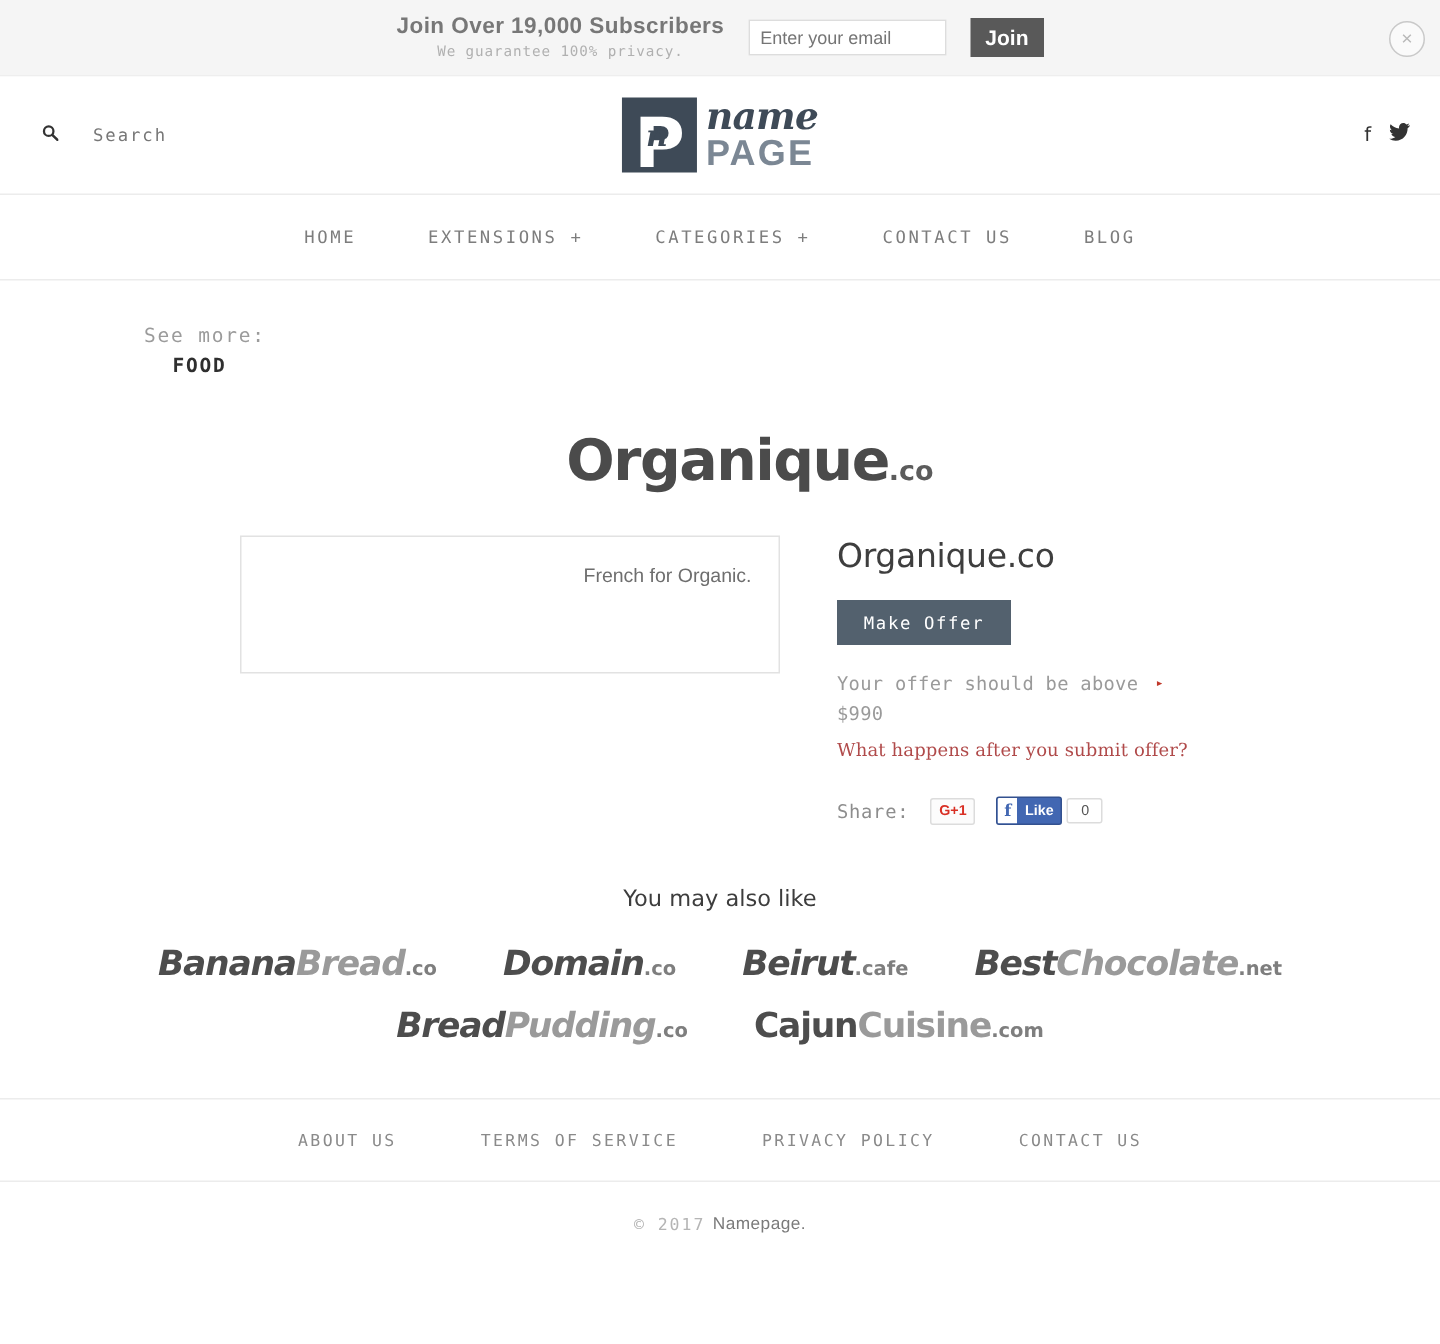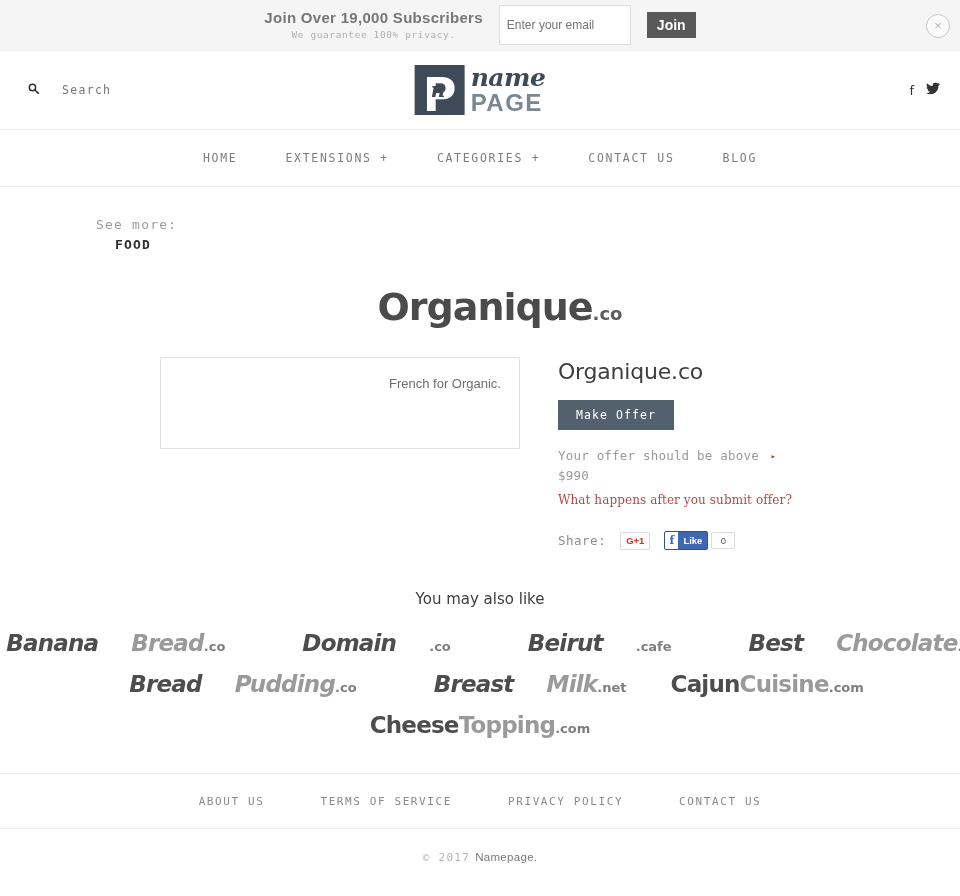--- a/index.html
+++ b/index.html
@@ -41,21 +41,21 @@
   }
   .notify-sub {
     font-size: 9.5px;
     color: #b0b0b0;
     letter-spacing: 0.6px;
     margin-top: 3px;
     font-family: "DejaVu Sans Mono", monospace;
   }
   .email-input {
     width: 132px;
-    height: 40px;
+    height: 24px;
     box-sizing: border-box;
     border: 1px solid #dddddd;
     background: #ffffff;
     font-size: 12px;
     color: #b5b5b5;
     padding: 0 7px;
     font-family: "Liberation Sans", sans-serif;
     outline: none;
   }
   .join-btn {
@@ -432,21 +432,21 @@
     color: #9a9a9a;
     font-family: "DejaVu Sans", sans-serif;
     letter-spacing: -0.8px;
   }
   .al-tld {
     font-size: 13px;
     font-weight: bold;
     color: #7e7e7e;
     font-family: "DejaVu Sans", sans-serif;
   }
-  .italic .al-a, .italic .al-b { font-style: italic; margin-left: 33px; }
+  .italic .al-a, .italic .al-b { font-style: italic; }
 
   
   .footer-top {
     border-top: 1px solid #ececec;
     border-bottom: 1px solid #ececec;
     height: 54px;
     display: flex;
     align-items: center;
     justify-content: center;
     margin-top: 36px;
@@ -592,33 +592,25 @@
     </div>
     <div class="also-item italic">
       <span class="al-a">Best</span><span class="al-b">Chocolate</span><span class="al-tld">.net</span>
     </div>
   </div>
 
   <div class="also-row">
     <div class="also-item italic">
       <span class="al-a">Bread</span><span class="al-b">Pudding</span><span class="al-tld">.co</span>
     </div>
-    <div class="also-item italic">
-      <span class="al-a">Breast</span><span class="al-b">Milk</span><span class="al-tld">.net</span>
-    </div>
     <div class="also-item">
       <span class="al-a">Cajun</span><span class="al-b">Cuisine</span><span class="al-tld">.com</span>
     </div>
   </div>
 
-  <div class="also-row">
-    <div class="also-item">
-      <span class="al-a">Cheese</span><span class="al-b">Topping</span><span class="al-tld">.com</span>
-    </div>
-  </div>
 </div>
 
 <div class="footer-top">
   <div class="footer-link">ABOUT US</div>
   <div class="footer-link">TERMS OF SERVICE</div>
   <div class="footer-link">PRIVACY POLICY</div>
   <div class="footer-link">CONTACT US</div>
 </div>
 <div class="footer-bottom">
   <span class="copy-sym">© 2017</span>

